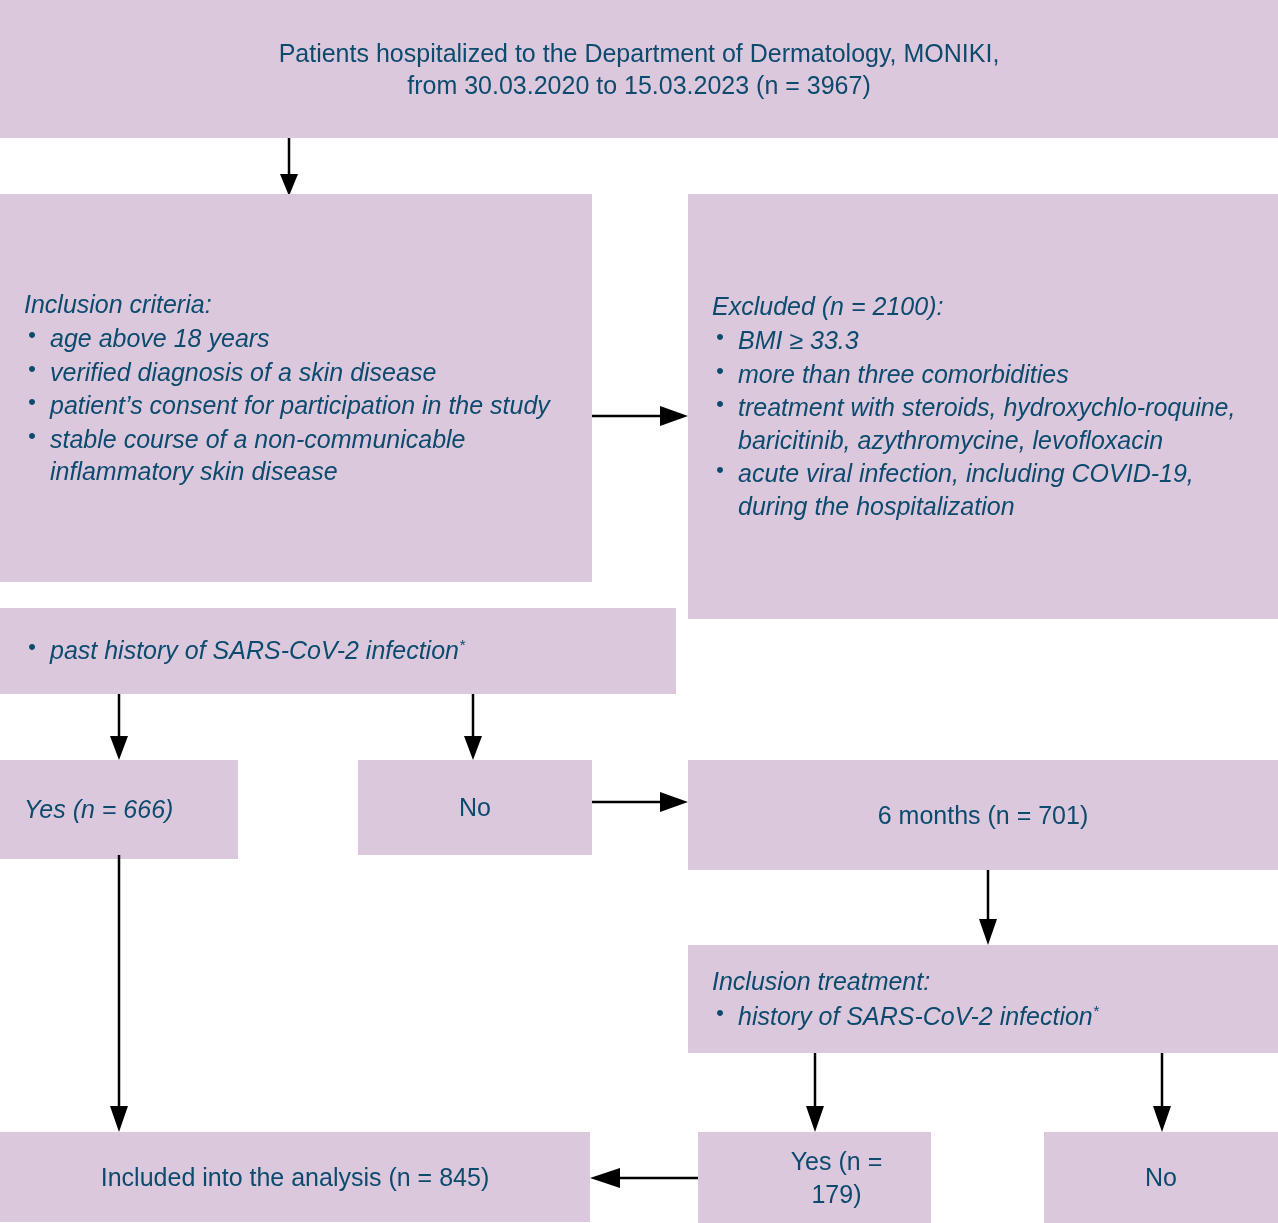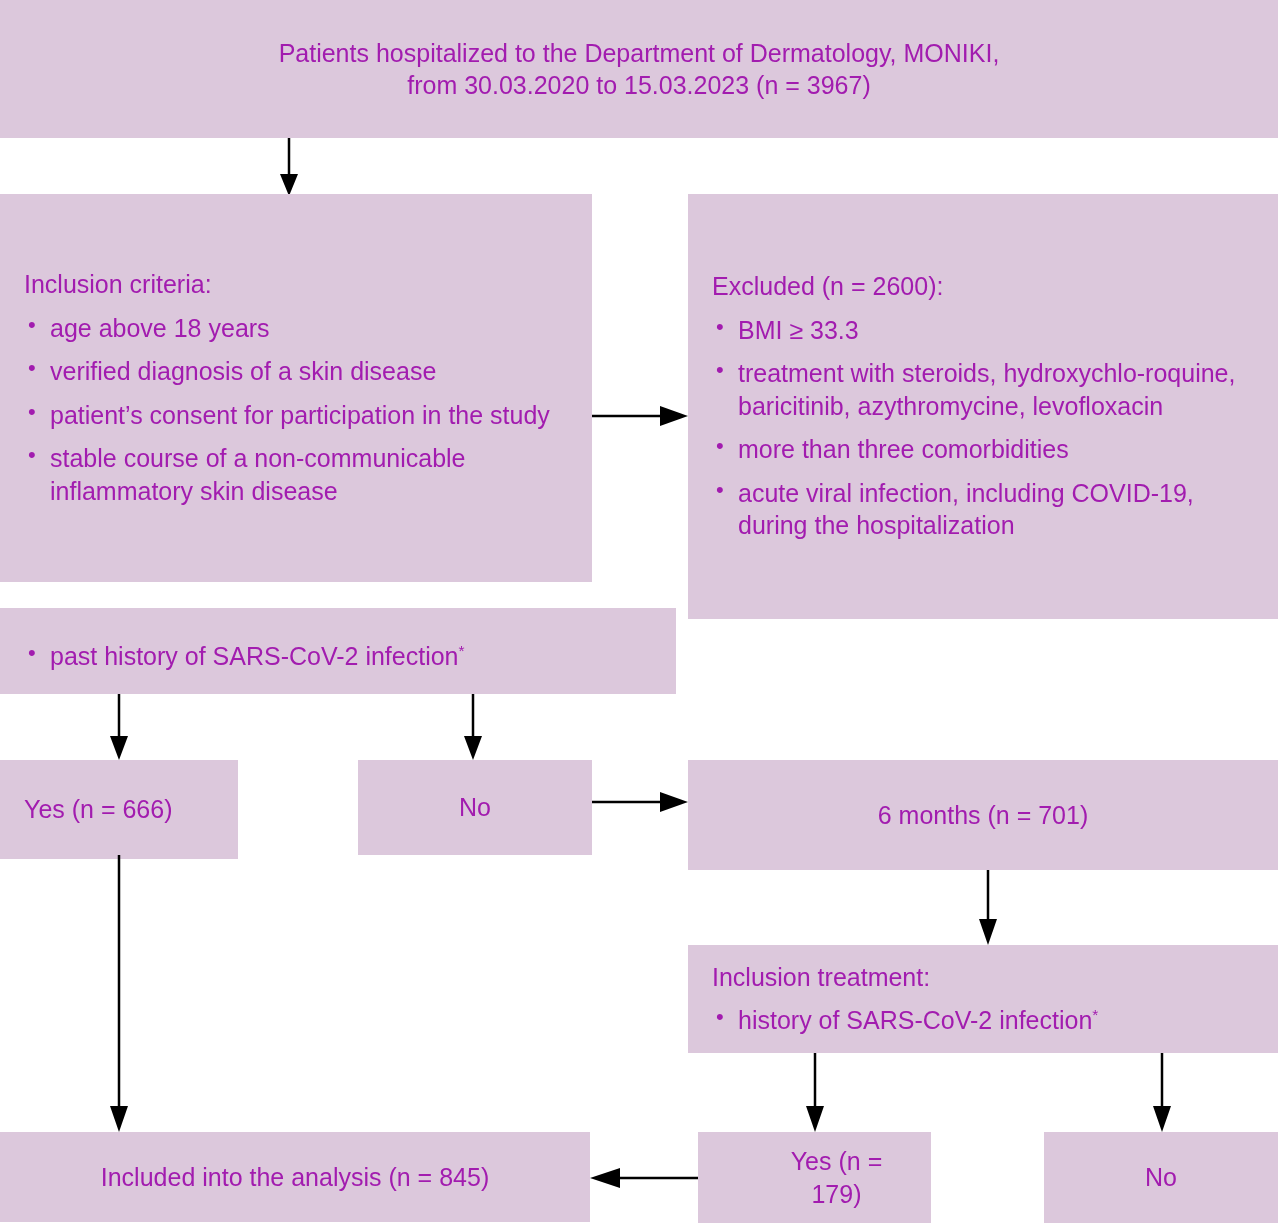--- a/index.html
+++ b/index.html
@@ -14,52 +14,53 @@
     position: relative;
     width: 1278px;
     height: 1223px;
     background: #ffffff;
     overflow: hidden;
   }
   .box {
     position: absolute;
     background: #dcc8dc;
     box-sizing: border-box;
-    color: #a21caf;
+    color: #0c4a6e;
     font-size: 25px;
     line-height: 1.30;
     display: flex;
     flex-direction: column;
     justify-content: center;
   }
   .box.center {
     align-items: center;
     text-align: center;
   }
   .box.left {
     align-items: flex-start;
     text-align: left;
+    font-style: italic;
   }
   .pad {
     padding: 0 24px;
     width: 100%;
     box-sizing: border-box;
   }
   .heading {
     margin: 0 0 2px 0;
   }
   ul.bullets {
     list-style: none;
     margin: 0;
     padding: 0;
   }
   ul.bullets > li {
     position: relative;
     padding-left: 26px;
-    margin: 11px 0 1px 0;
+    margin: 0 0 1px 0;
   }
   ul.bullets > li::before {
     content: "\2022";
     position: absolute;
     left: 4px;
     top: -1px;
     font-size: 22px;
   }
   sup.star {
     font-size: 0.62em;
@@ -110,25 +111,25 @@
 
   <div class="arrow" style="left:592px; top:404px; width:96px; height:24px;">
     <svg width="96" height="24" viewBox="0 0 96 24">
       <line x1="0" y1="12" x2="74" y2="12" stroke="#000" stroke-width="2.5"></line>
       <polygon points="96,12 68,2 68,22" fill="#000"></polygon>
     </svg>
   </div>
 
   <div class="box left" style="left:688px; top:194px; width:590px; height:425px;">
     <div class="pad">
-      <div class="heading">Excluded (n = 2600):</div>
+      <div class="heading">Excluded (n = 2100):</div>
       <ul class="bullets">
         <li>BMI ≥ 33.3</li>
+        <li>more than three comorbidities</li>
         <li>treatment with steroids, hydroxychlo-roquine, baricitinib, azythromycine, levofloxacin</li>
-        <li>more than three comorbidities</li>
         <li>acute viral infection, including COVID-19, during the hospitalization</li>
       </ul>
     </div>
   </div>
 
   <div class="box left" style="left:0px; top:608px; width:676px; height:86px;">
     <div class="pad">
       <ul class="bullets">
         <li><span>past history of SARS-CoV-2 infection</span><sup class="star">*</sup></li>
       </ul>

